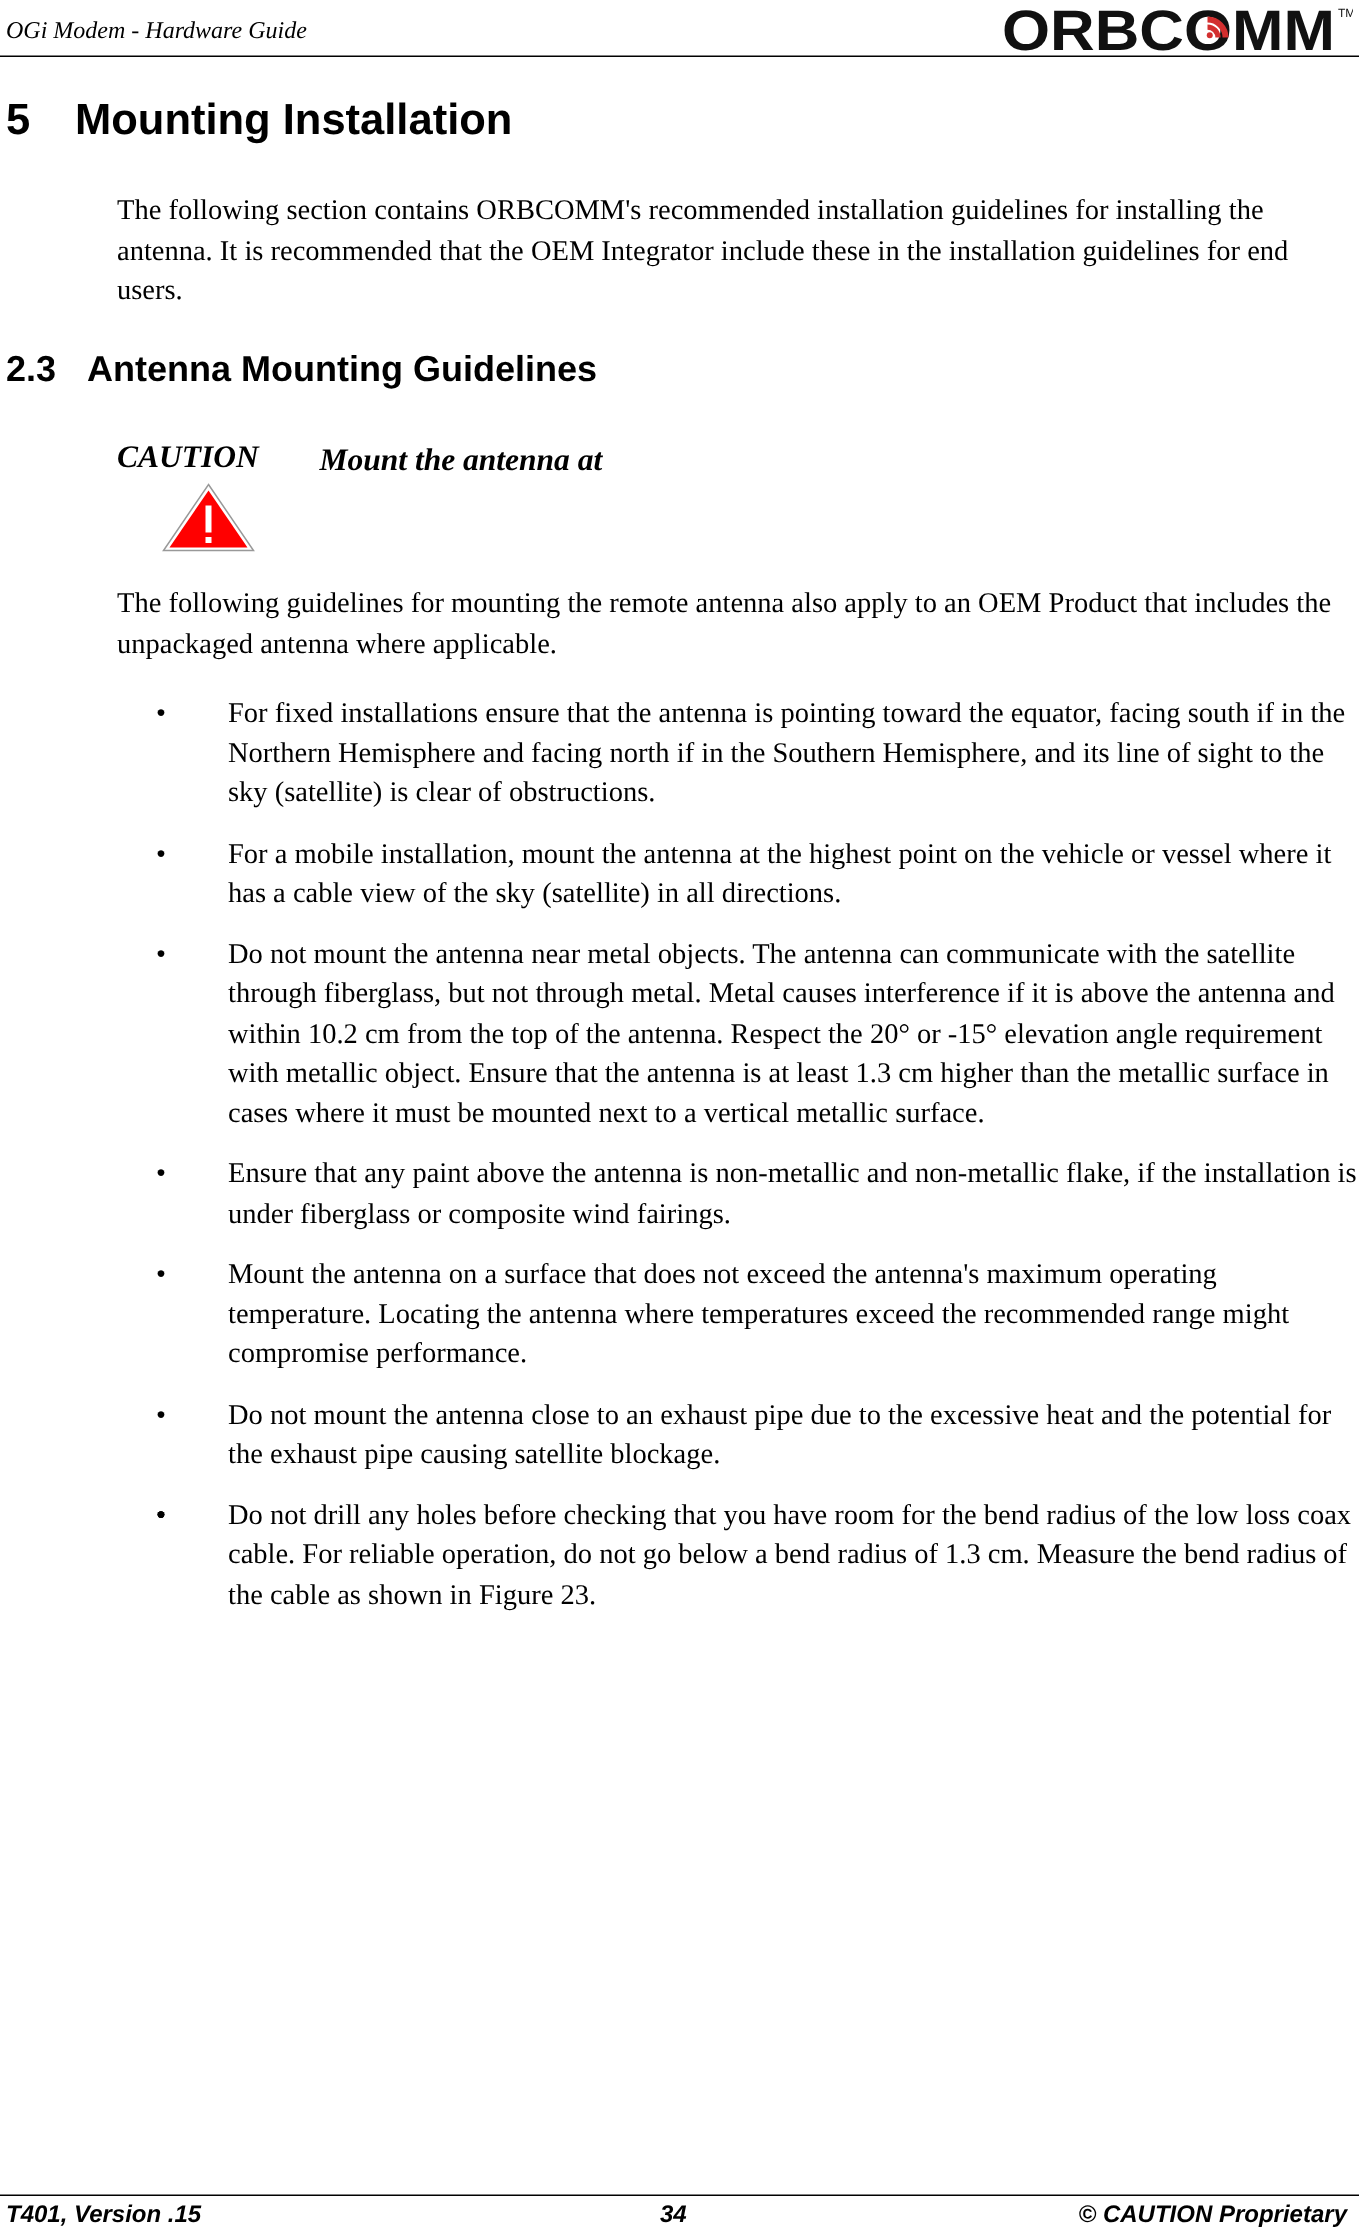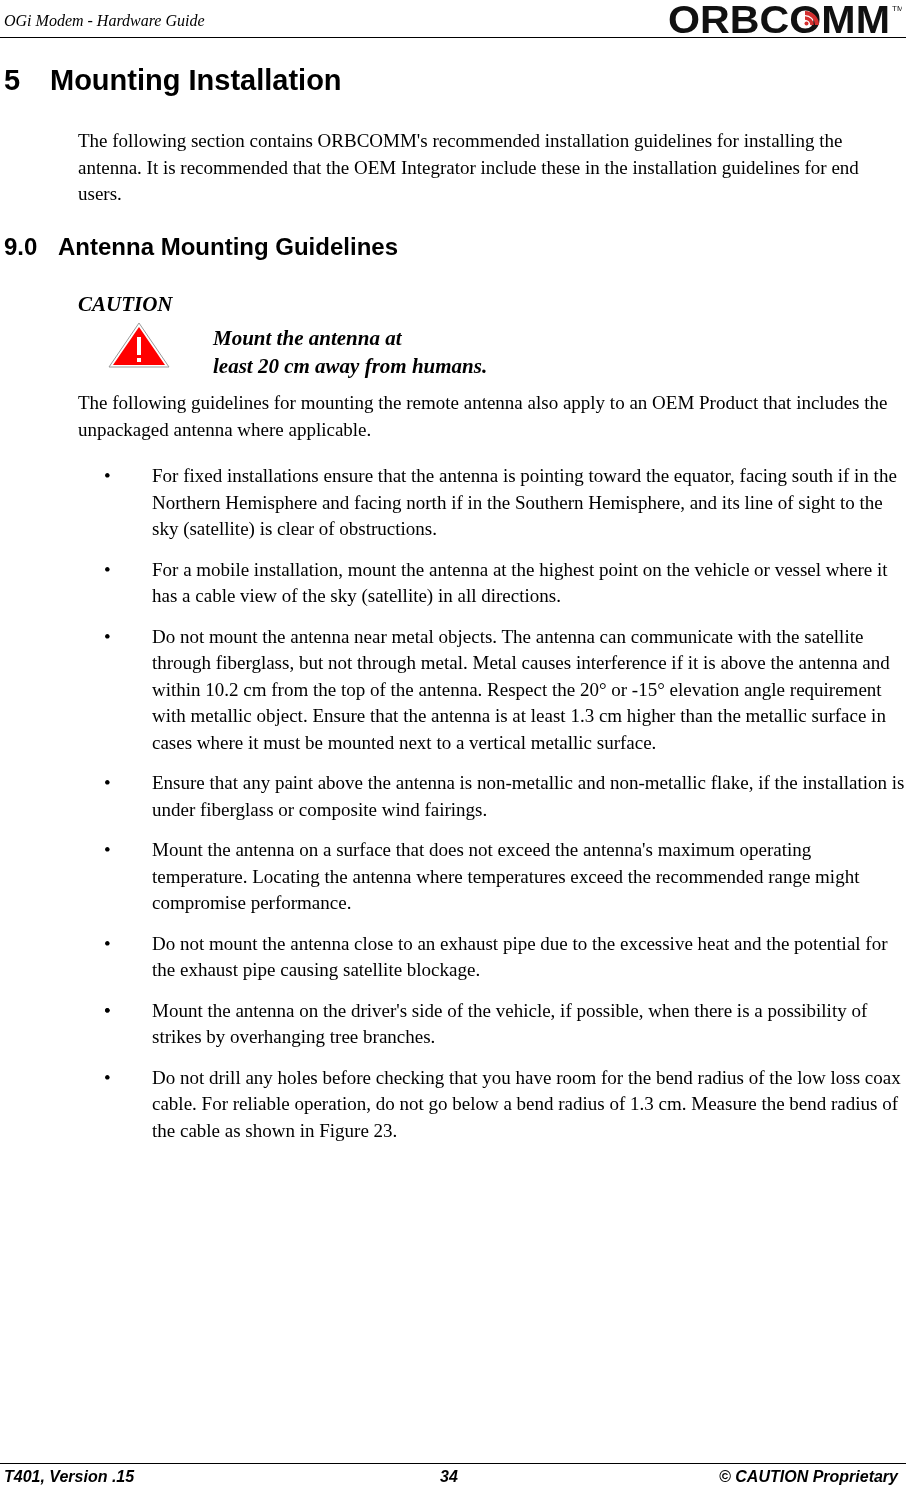--- a/index.html
+++ b/index.html
@@ -13,21 +13,21 @@
     .h1 { position: absolute; left: 4px; top: 64px; font-family: "Liberation Sans", sans-serif; font-weight: bold; font-size: 29px; }
     .h1 .num { display: inline-block; width: 46px; }
     .h2 { position: absolute; left: 4px; top: 233px; font-family: "Liberation Sans", sans-serif; font-weight: bold; font-size: 24px; }
     .h2 .num { display: inline-block; width: 54px; }
 
     .para { position: absolute; font-family: "Liberation Serif", serif; font-size: 19px; line-height: 26.5px; }
     .intro { left: 78px; top: 128px; width: 826px; }
     .para2 { left: 78px; top: 390px; width: 826px; }
 
     .caution-label { position: absolute; left: 78px; top: 292px; font-family: "Liberation Serif", serif; font-weight: bold; font-style: italic; font-size: 21px; }
-    .caution-text { position: absolute; left: 213px; top: 292px; font-family: "Liberation Serif", serif; font-weight: bold; font-style: italic; font-size: 21px; line-height: 28px; margin-top: 32px; }
+    .caution-text { position: absolute; left: 213px; top: 292px; font-family: "Liberation Serif", serif; font-weight: bold; font-style: italic; font-size: 21px; line-height: 28px; }
     .warning-icon { position: absolute; left: 108px; top: 322px; width: 62px; height: 46px; }
 
     .bullets { position: absolute; left: 78px; top: 463px; width: 828px; margin: 0; padding: 0; list-style: none; }
     .bullet { position: relative; padding-left: 74px; font-family: "Liberation Serif", serif; font-size: 19px; line-height: 26.5px; margin-bottom: 14px; }
     .bullet .dot { position: absolute; left: 26px; top: 0; }
 
     .footer-rule { position: absolute; left: 0; top: 1463px; width: 906px; height: 1px; background: #000; }
     .footer { position: absolute; top: 1468px; font-family: "Liberation Sans", sans-serif; font-style: italic; font-size: 16px; font-weight: bold; }
     .footer-left { left: 4px; }
     .footer-center { left: 440px; }
@@ -50,45 +50,44 @@
   <div class="header-rule"></div>
 </div>
 
 <div class="h1">
   <span class="num">5</span><span>Mounting Installation</span>
 </div>
 
 <div class="para intro">The following section contains ORBCOMM's recommended installation guidelines for installing the antenna. It is recommended that the OEM Integrator include these in the installation guidelines for end users.</div>
 
 <div class="h2">
-  <span class="num">9.0</span><span>Antenna Mounting Guidelines</span>
+  <span class="num">2.3</span><span>Antenna Mounting Guidelines</span>
 </div>
 
 <div class="caution-label">CAUTION</div>
 <div class="caution-text">
   <div>Mount the antenna at</div>
-  <div>least 20 cm away from humans.</div>
 </div>
 <svg class="warning-icon" viewBox="0 0 62 46">
   <polygon points="31,1 61,45 1,45" fill="#ffffff" stroke="#999" stroke-width="1"></polygon>
   <polygon points="31,5 57,43 5,43" fill="#ff0000"></polygon>
   <rect x="29" y="15" width="4" height="18" fill="#ffffff"></rect>
   <rect x="29" y="36" width="4" height="4" fill="#ffffff"></rect>
 </svg>
 
 <div class="para para2">The following guidelines for mounting the remote antenna also apply to an OEM Product that includes the unpackaged antenna where applicable.</div>
 
 <ul class="bullets">
   <li class="bullet"><span class="dot">•</span><span>For fixed installations ensure that the antenna is pointing toward the equator, facing south if in the Northern Hemisphere and facing north if in the Southern Hemisphere, and its line of sight to the sky (satellite) is clear of obstructions.</span></li>
   <li class="bullet"><span class="dot">•</span><span>For a mobile installation, mount the antenna at the highest point on the vehicle or vessel where it has a cable view of the sky (satellite) in all directions.</span></li>
   <li class="bullet"><span class="dot">•</span><span>Do not mount the antenna near metal objects. The antenna can communicate with the satellite through fiberglass, but not through metal. Metal causes interference if it is above the antenna and within 10.2 cm from the top of the antenna. Respect the 20° or -15° elevation angle requirement with metallic object. Ensure that the antenna is at least 1.3 cm higher than the metallic surface in cases where it must be mounted next to a vertical metallic surface.</span></li>
   <li class="bullet"><span class="dot">•</span><span>Ensure that any paint above the antenna is non-metallic and non-metallic flake, if the installation is under fiberglass or composite wind fairings.</span></li>
   <li class="bullet"><span class="dot">•</span><span>Mount the antenna on a surface that does not exceed the antenna's maximum operating temperature. Locating the antenna where temperatures exceed the recommended range might compromise performance.</span></li>
   <li class="bullet"><span class="dot">•</span><span>Do not mount the antenna close to an exhaust pipe due to the excessive heat and the potential for the exhaust pipe causing satellite blockage.</span></li>
   <li class="bullet"><span class="dot">•</span></li>
-  <li class="bullet"><span class="dot">•</span><span>Mount the antenna on the driver's side of the vehicle, if possible, when there is a possibility of strikes by overhanging tree branches.</span></li>
+  <li class="bullet"><span class="dot">•</span></li>
   <li class="bullet"><span class="dot">•</span><span>Do not drill any holes before checking that you have room for the bend radius of the low loss coax cable. For reliable operation, do not go below a bend radius of 1.3 cm. Measure the bend radius of the cable as shown in Figure 23.</span></li>
 </ul>
 
 <div class="footer-rule"></div>
 <div class="footer footer-left">T401, Version .15</div>
 <div class="footer footer-center">34</div>
 <div class="footer footer-right">© CAUTION Proprietary</div>
 
 </body></html>

